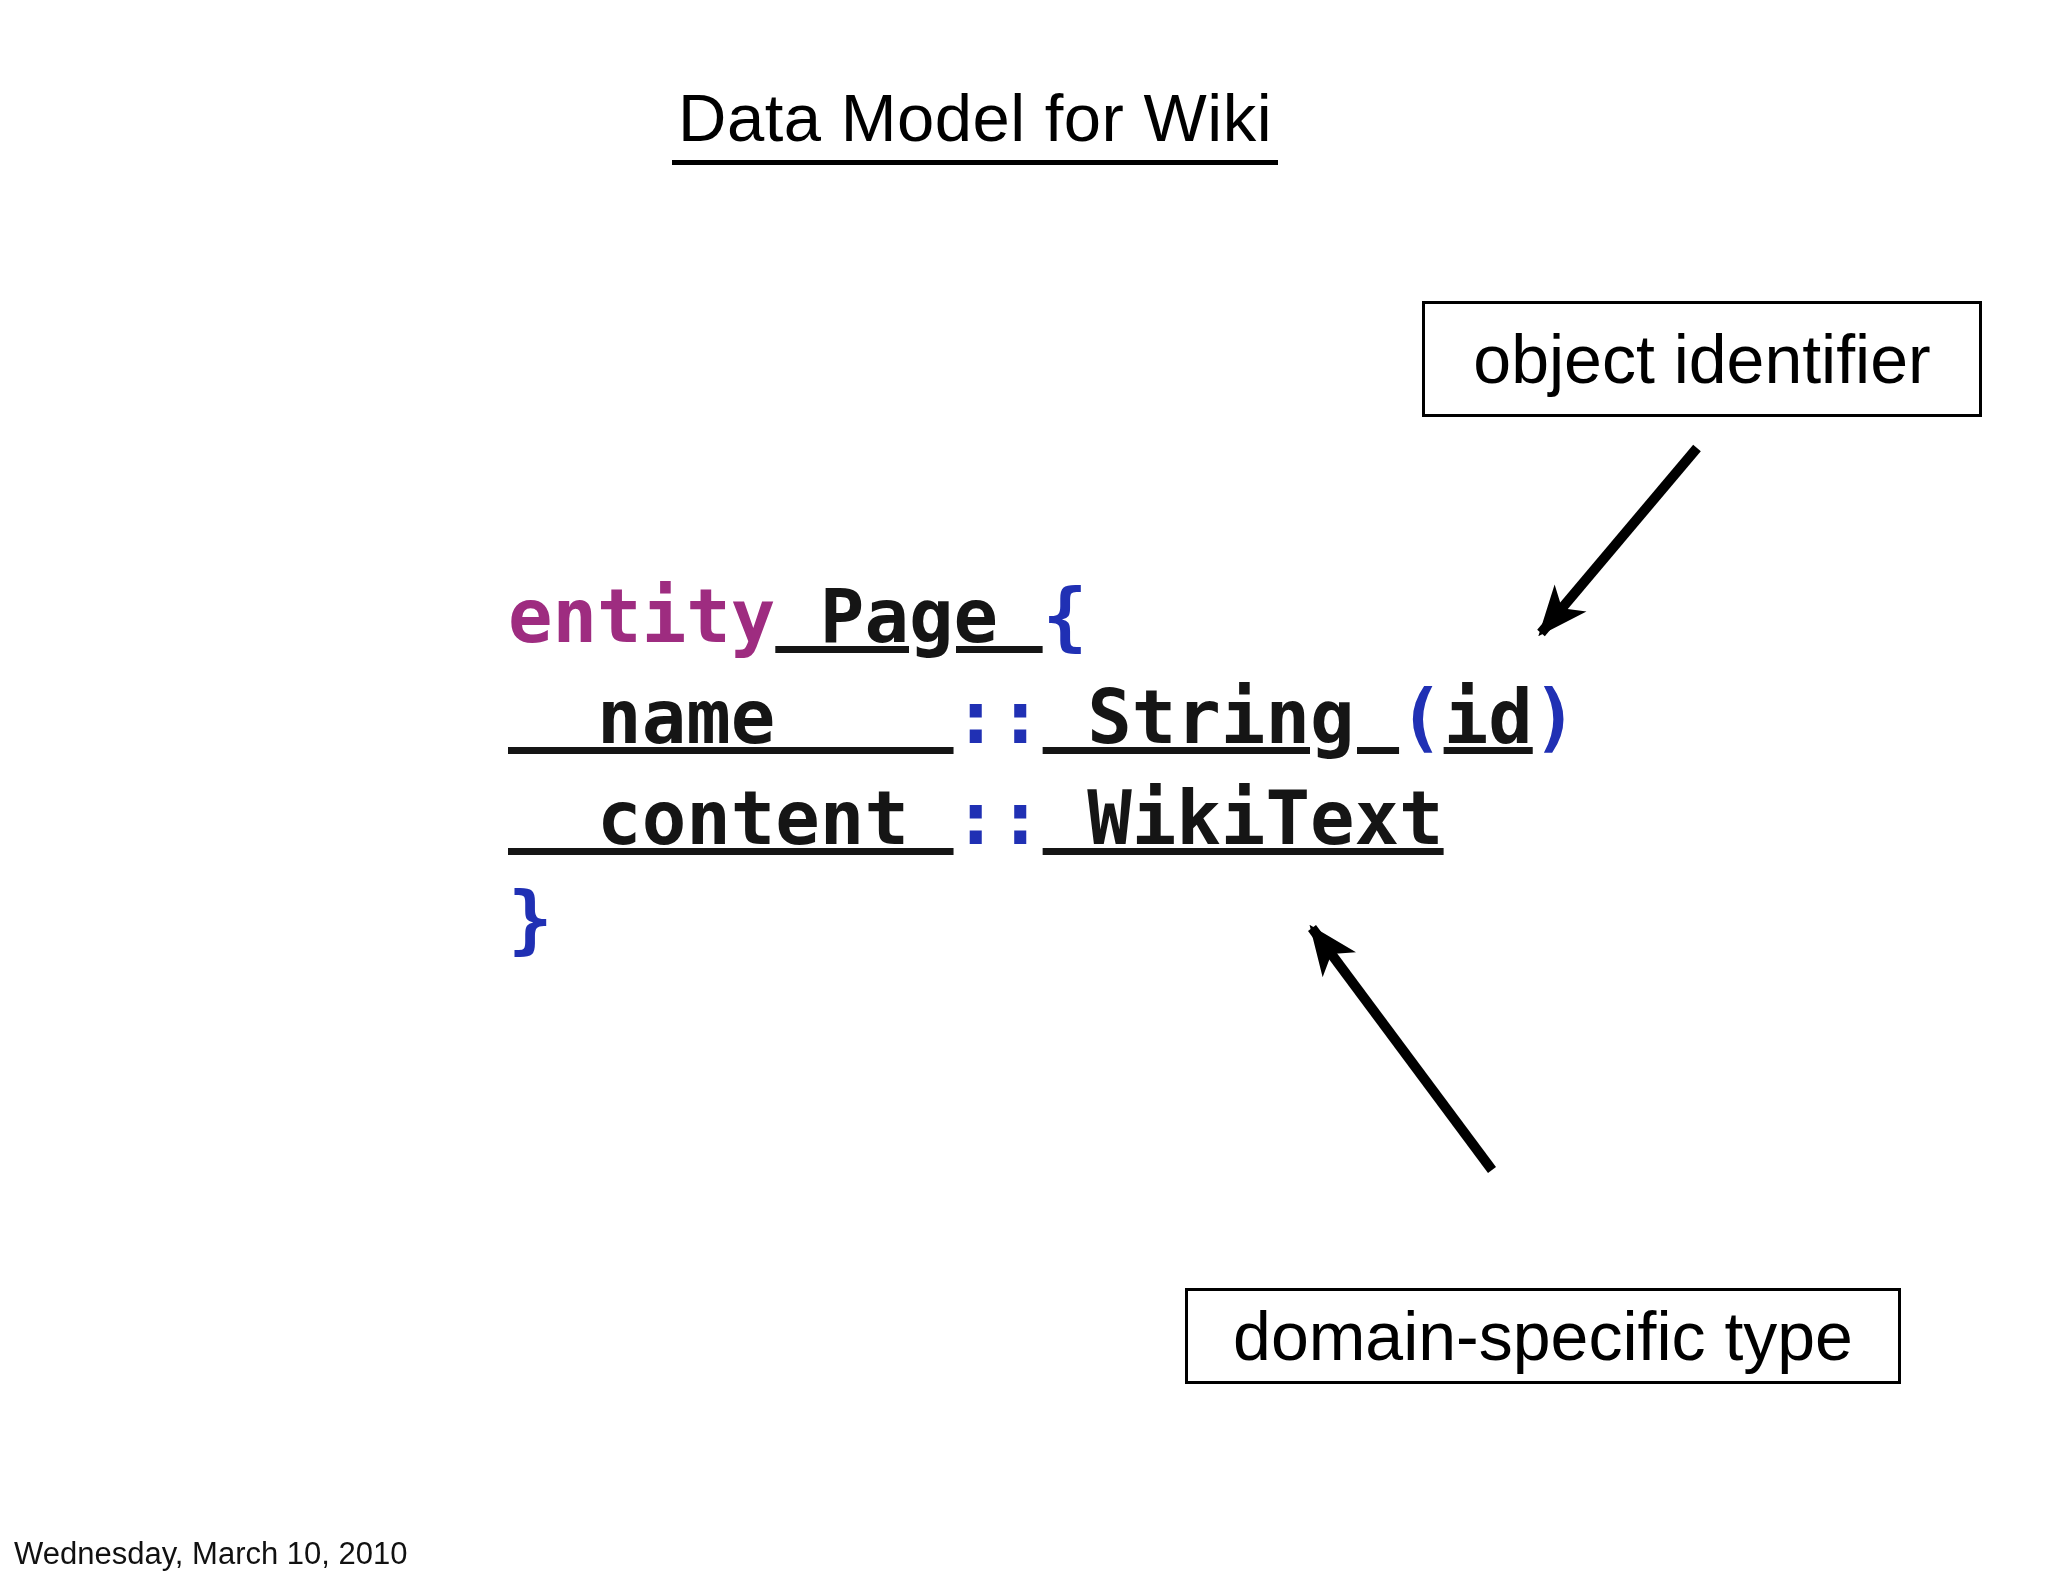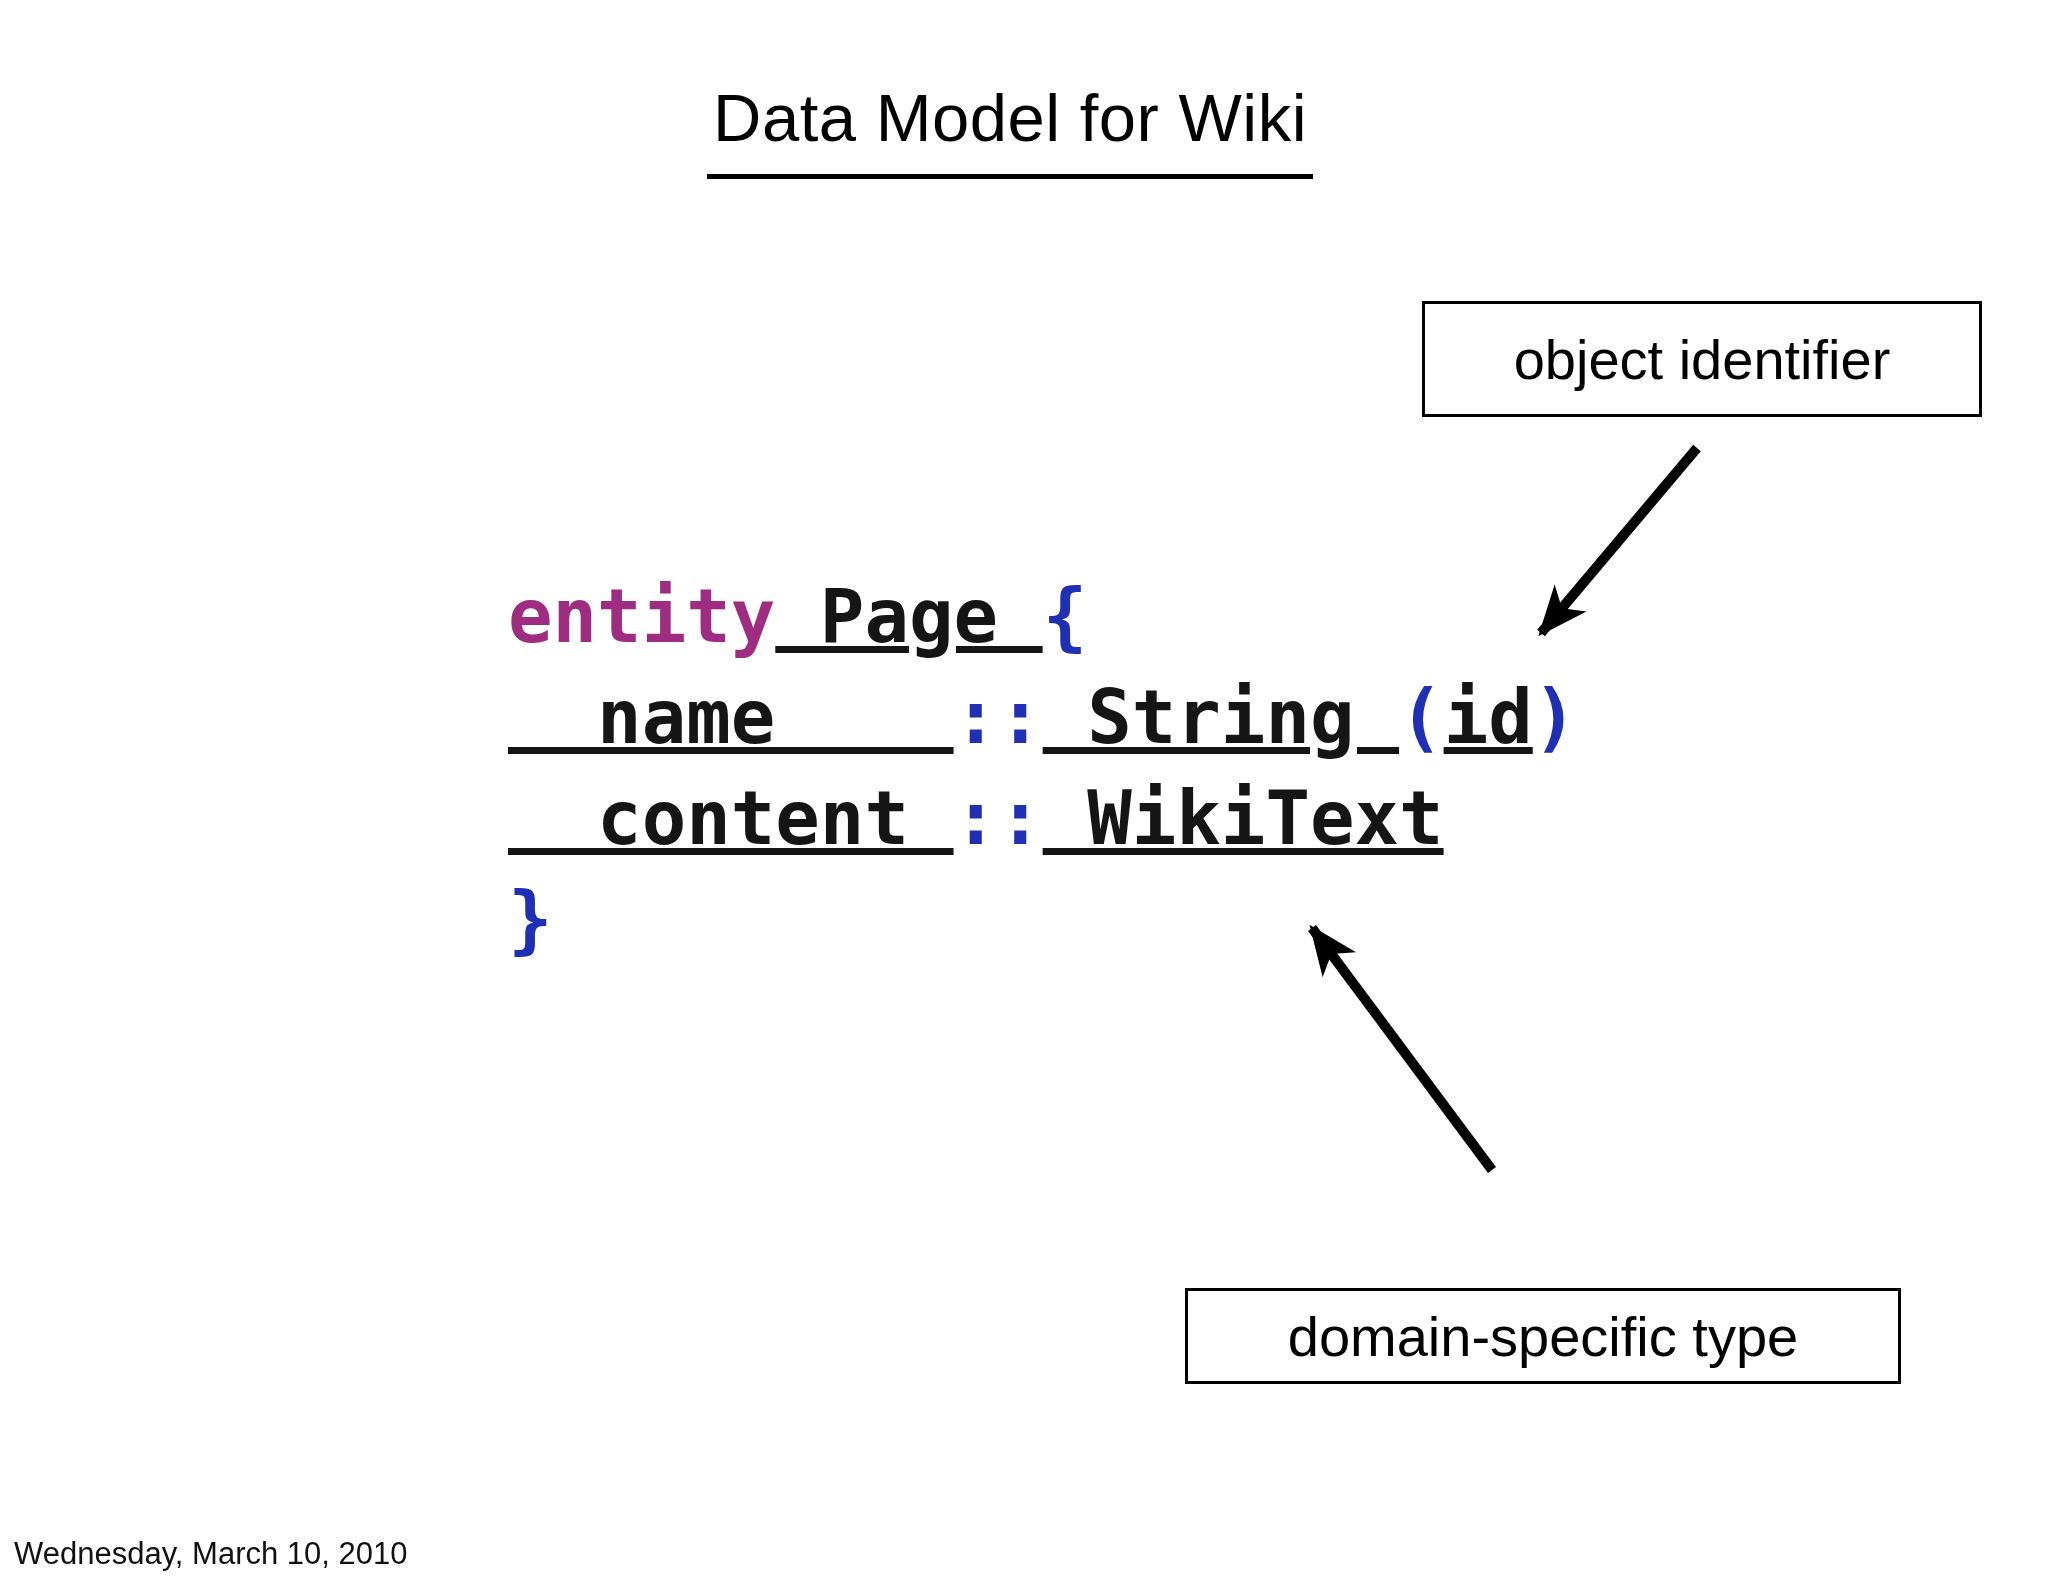--- a/index.html
+++ b/index.html
@@ -11,28 +11,28 @@
     width: 2048px;
     height: 1576px;
     background: var(--background, #ffffff);
     font-family: "Liberation Sans", sans-serif;
     overflow: hidden;
   }
 
   
   .slide-title {
     position: absolute;
-    left: 707px;
+    left: 672px;
     top: 84px;
     font-size: 67px;
     line-height: 1.0;
     letter-spacing: 0.5px;
     color: var(--label_text, #000);
     border-bottom: 5px solid var(--border, #000);
-    padding: 0 6px 23px 6px;
+    padding: 0 6px 9px 6px;
     white-space: nowrap;
   }
 
   
   .code-block {
     position: absolute;
     left: 508px;
     top: 566px;
     margin: 0;
     font-family: "DejaVu Sans Mono", monospace;
@@ -49,21 +49,21 @@
 
   
   .callout-box {
     position: absolute;
     box-sizing: border-box;
     border: 3px solid var(--border, #000);
     background: var(--background, #fff);
     display: flex;
     align-items: center;
     justify-content: center;
-    font-size: 56px;
+    font-size: 68px;
     color: var(--label_text, #000);
     white-space: nowrap;
   }
   .callout-object-identifier {
     left: 1422px;
     top: 301px;
     width: 560px;
     height: 116px;
   }
   .callout-domain-type {

